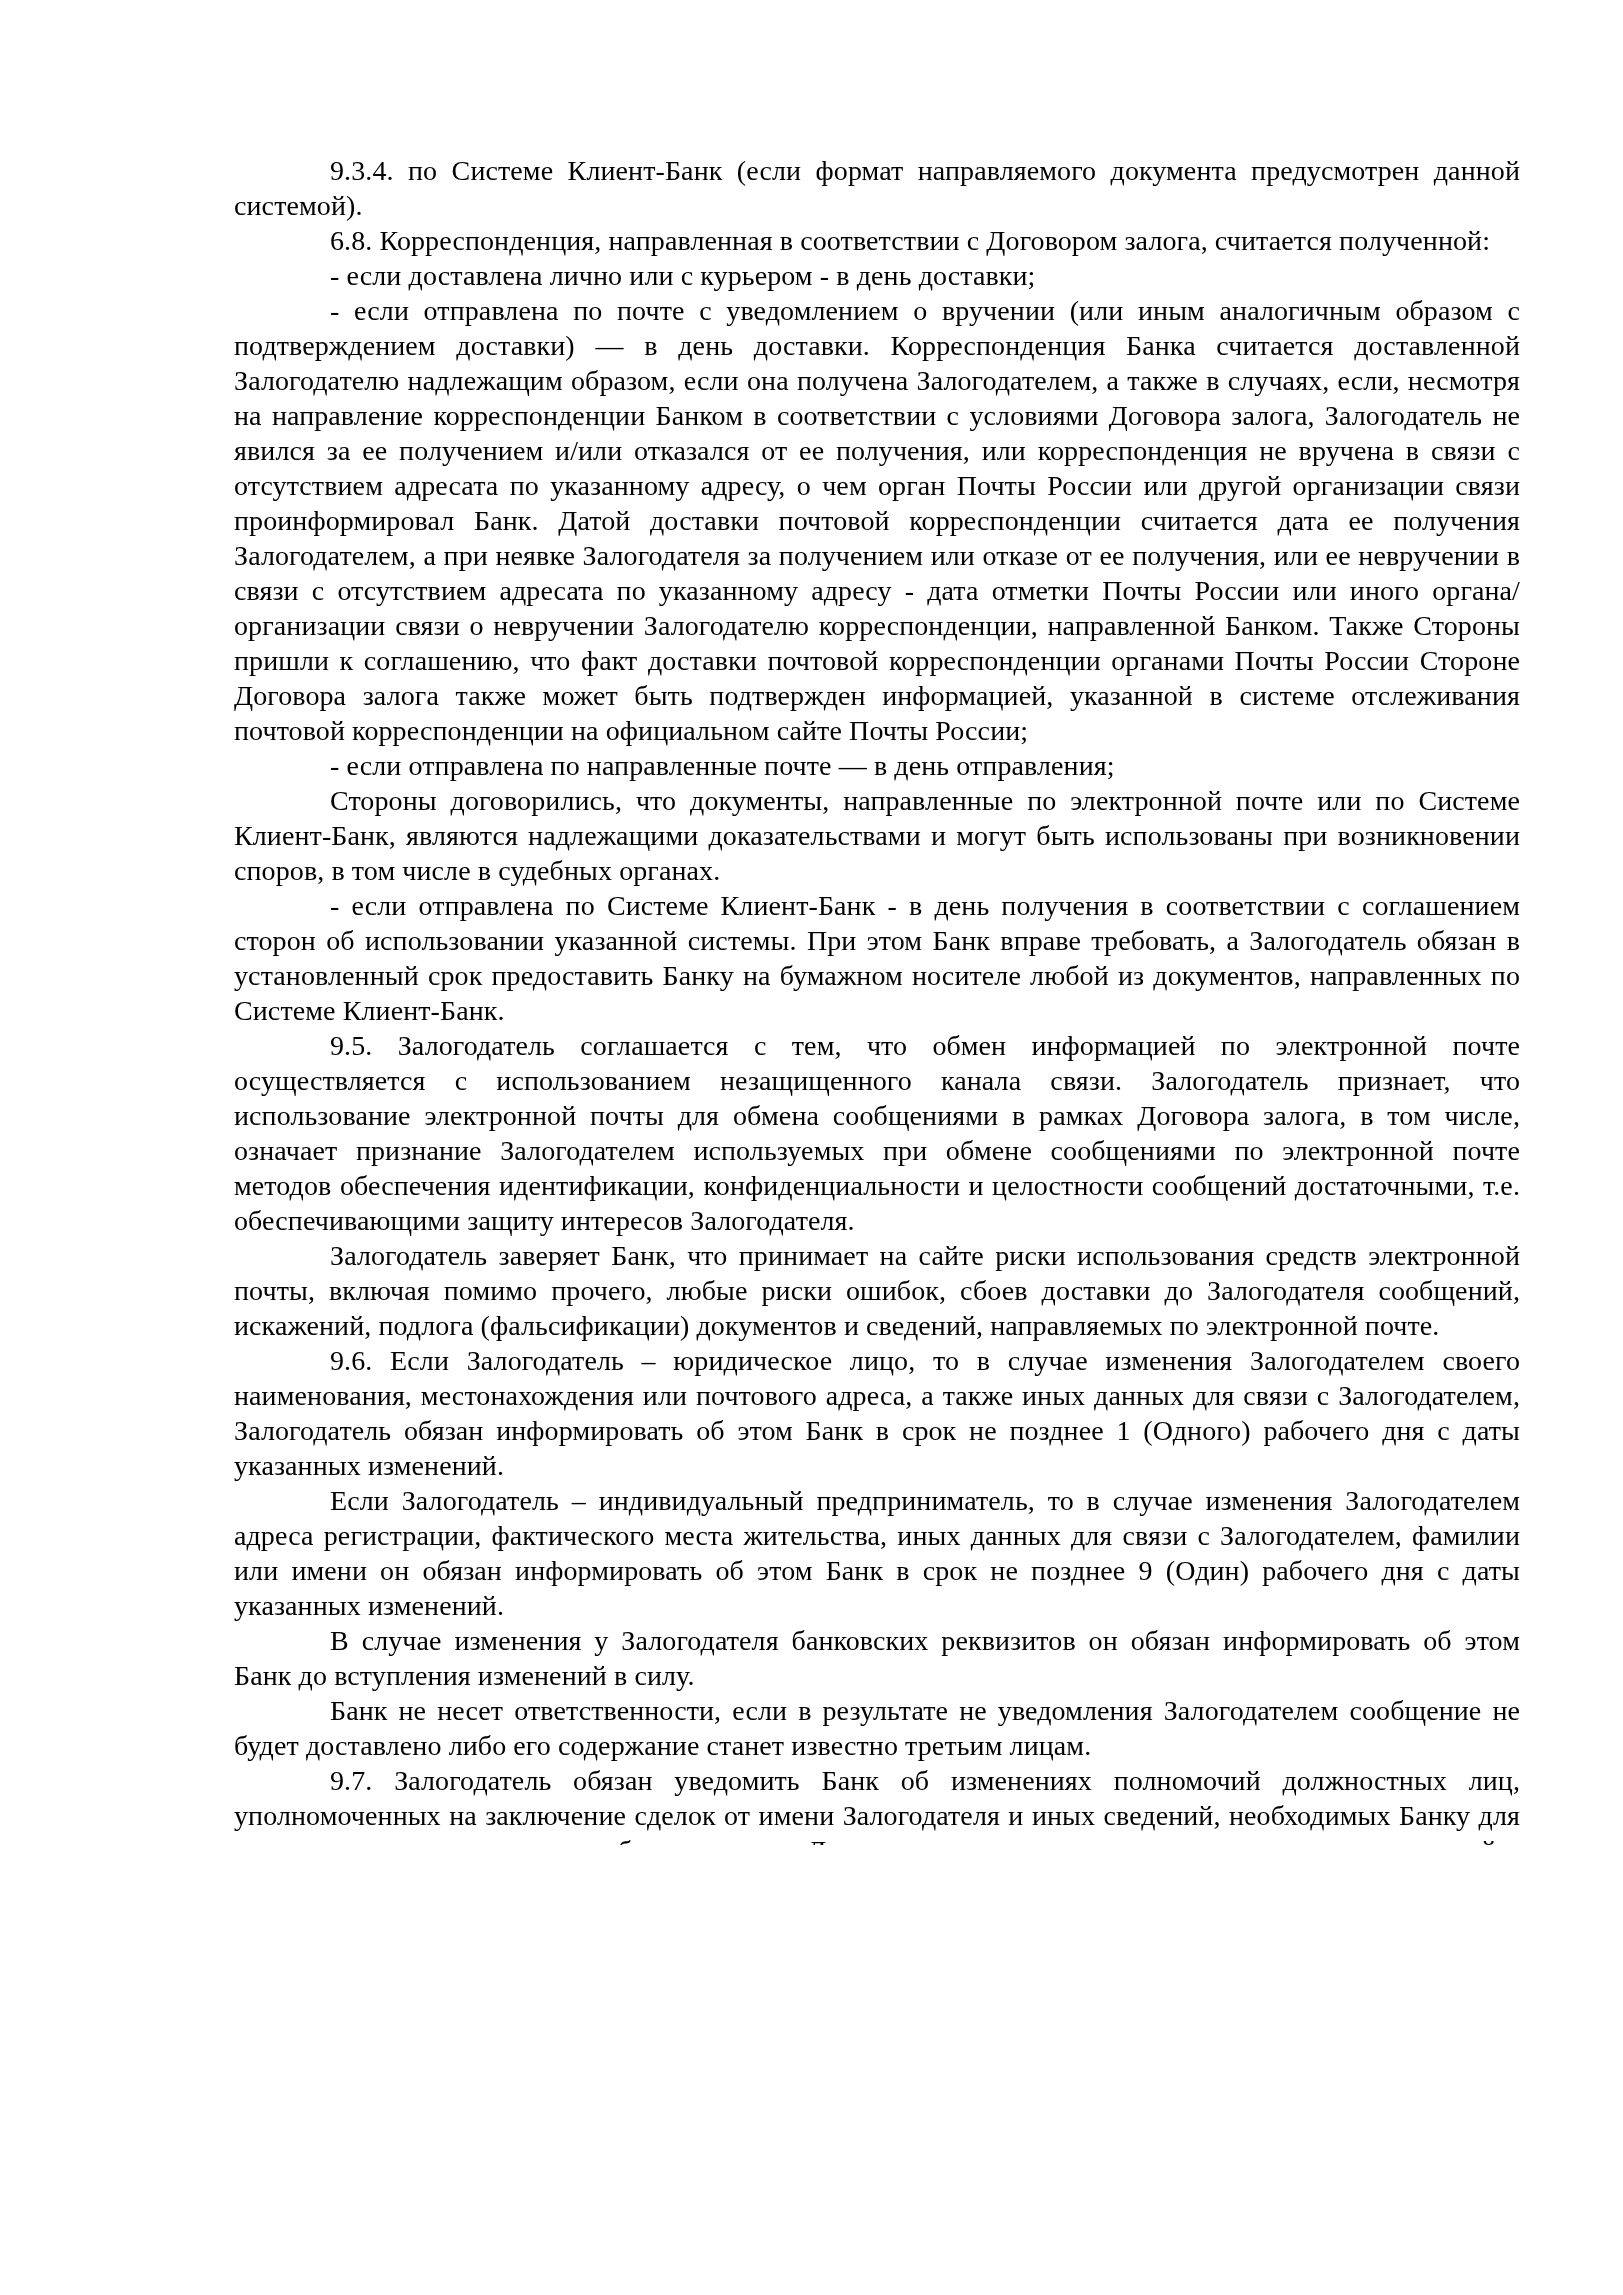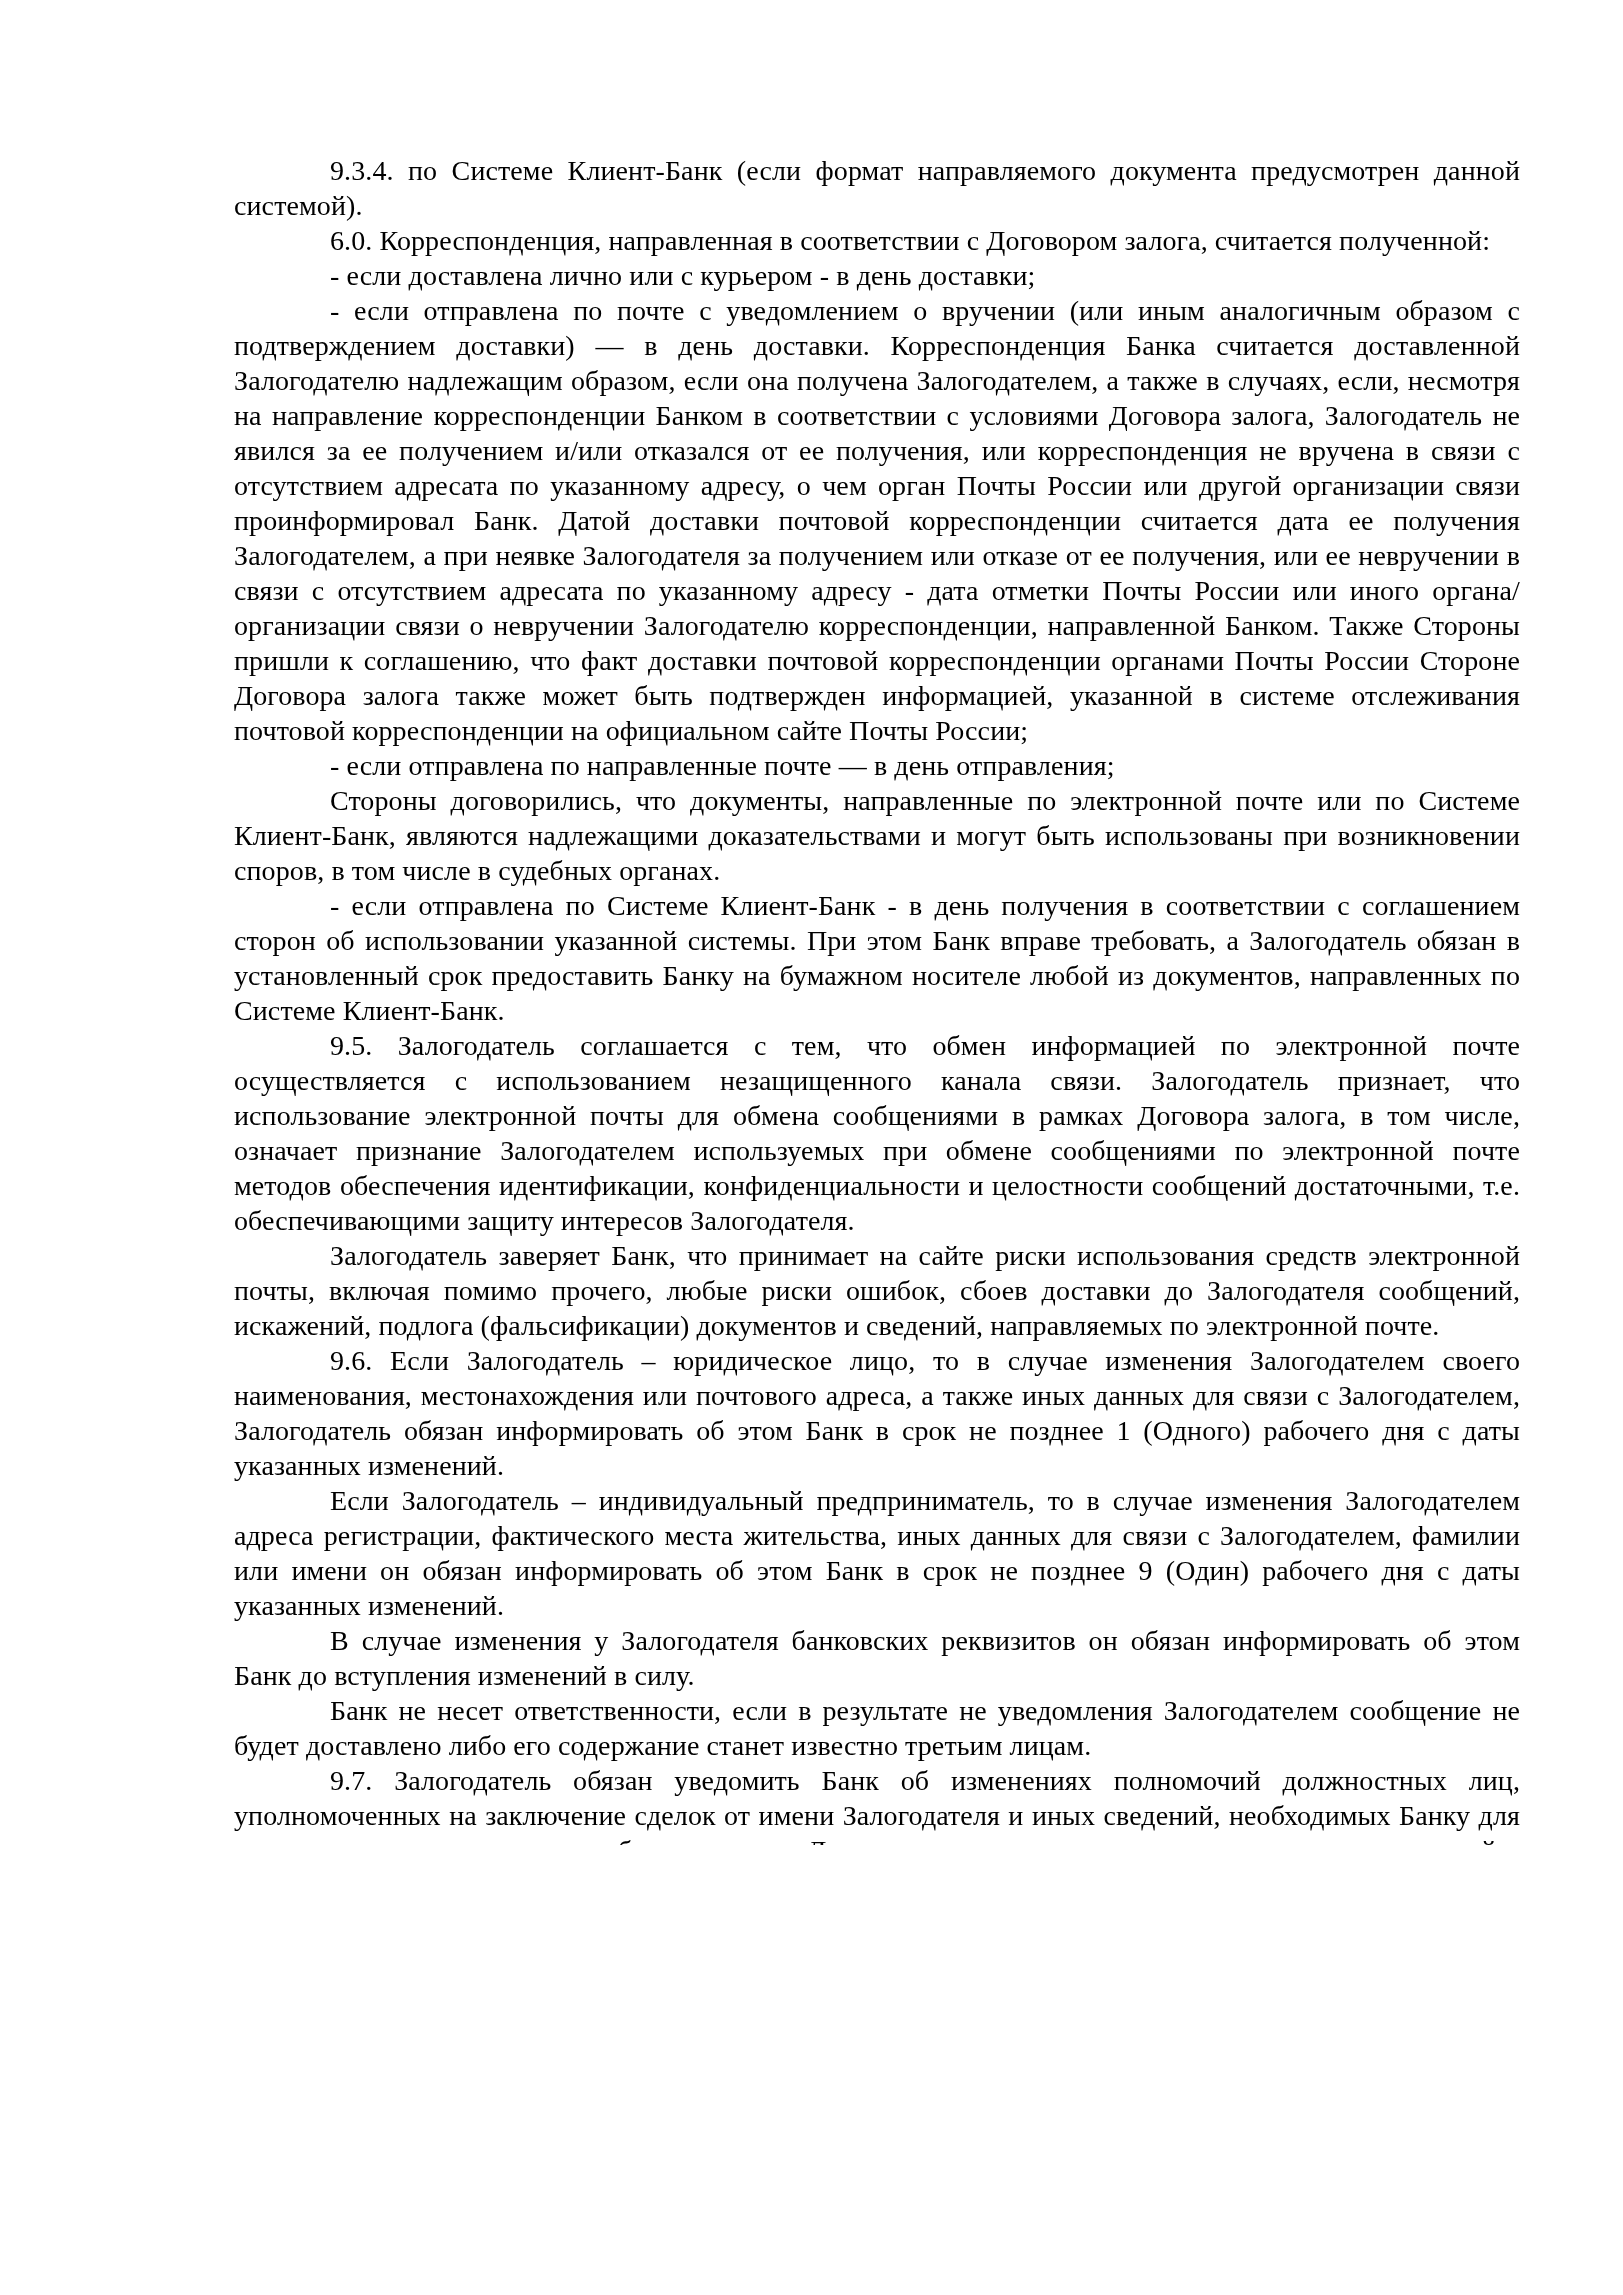--- a/index.html
+++ b/index.html
@@ -43,21 +43,21 @@
     line-height: 30px;
     color: #ec4899;
   }
 </style>
 </head>
 <body>
 
 <div class="page">
   <div class="content">
     <p>9.3.4. по Системе Клиент-Банк (если формат направляемого документа предусмотрен данной системой).</p>
-    <p>6.0. Корреспонденция, направленная в соответствии с Договором залога, считается полученной:</p>
+    <p>6.8. Корреспонденция, направленная в соответствии с Договором залога, считается полученной:</p>
     <p>- если доставлена лично или с курьером  - в день доставки;</p>
     <p>- если отправлена по почте с уведомлением о вручении (или иным аналогичным образом с подтверждением доставки) — в день доставки. Корреспонденция Банка считается доставленной Залогодателю надлежащим образом, если она получена Залогодателем, а также в случаях, если, несмотря на направление корреспонденции Банком в соответствии с условиями Договора залога, Залогодатель не явился за ее получением и/или отказался от ее получения, или корреспонденция не вручена в связи с отсутствием адресата по указанному адресу, о чем орган Почты России или другой организации связи проинформировал Банк. Датой доставки почтовой корреспонденции считается дата ее получения Залогодателем, а при неявке Залогодателя за получением или отказе от ее получения, или ее невручении в связи с отсутствием адресата  по указанному адресу - дата отметки Почты России или иного органа/организации связи о невручении Залогодателю корреспонденции, направленной Банком. Также Стороны пришли к соглашению, что факт доставки почтовой корреспонденции органами Почты России Стороне Договора залога также может быть подтвержден информацией, указанной в системе отслеживания почтовой корреспонденции на официальном сайте Почты России;</p>
     <p>- если отправлена по направленные почте — в день отправления;</p>
     <p>Стороны договорились, что документы, направленные по электронной почте или по Системе Клиент-Банк, являются надлежащими доказательствами и могут быть использованы при возникновении споров, в том числе в судебных органах.</p>
     <p>- если отправлена по Системе Клиент-Банк - в день получения в соответствии с соглашением сторон об использовании указанной системы. При этом Банк вправе требовать, а Залогодатель обязан в установленный срок предоставить Банку на бумажном носителе любой из документов, направленных по Системе Клиент-Банк.</p>
     <p>9.5. Залогодатель соглашается с тем, что обмен информацией по электронной почте осуществляется с использованием незащищенного канала связи. Залогодатель признает, что использование электронной почты для обмена сообщениями в рамках Договора залога, в том числе, означает признание Залогодателем используемых при обмене сообщениями по электронной почте методов обеспечения идентификации, конфиденциальности и целостности сообщений достаточными, т.е. обеспечивающими защиту интересов Залогодателя.</p>
     <p>Залогодатель заверяет Банк, что принимает на сайте риски использования средств электронной почты, включая помимо прочего, любые риски ошибок, сбоев доставки до Залогодателя сообщений, искажений, подлога (фальсификации) документов и сведений, направляемых по электронной почте.</p>
     <p>9.6. Если Залогодатель – юридическое лицо, то в случае изменения Залогодателем своего наименования, местонахождения или почтового адреса, а также иных данных для связи с Залогодателем, Залогодатель обязан информировать об этом Банк в срок не позднее 1 (Одного) рабочего дня с даты указанных изменений.</p>
     <p>Если Залогодатель – индивидуальный предприниматель, то в случае изменения Залогодателем адреса регистрации, фактического места жительства, иных данных для связи с Залогодателем, фамилии или имени он обязан информировать об этом Банк в срок не позднее 9 (Один) рабочего дня с даты указанных изменений.</p>
     <p>В случае изменения у Залогодателя банковских реквизитов он обязан информировать об этом Банк до вступления изменений в силу.</p>

